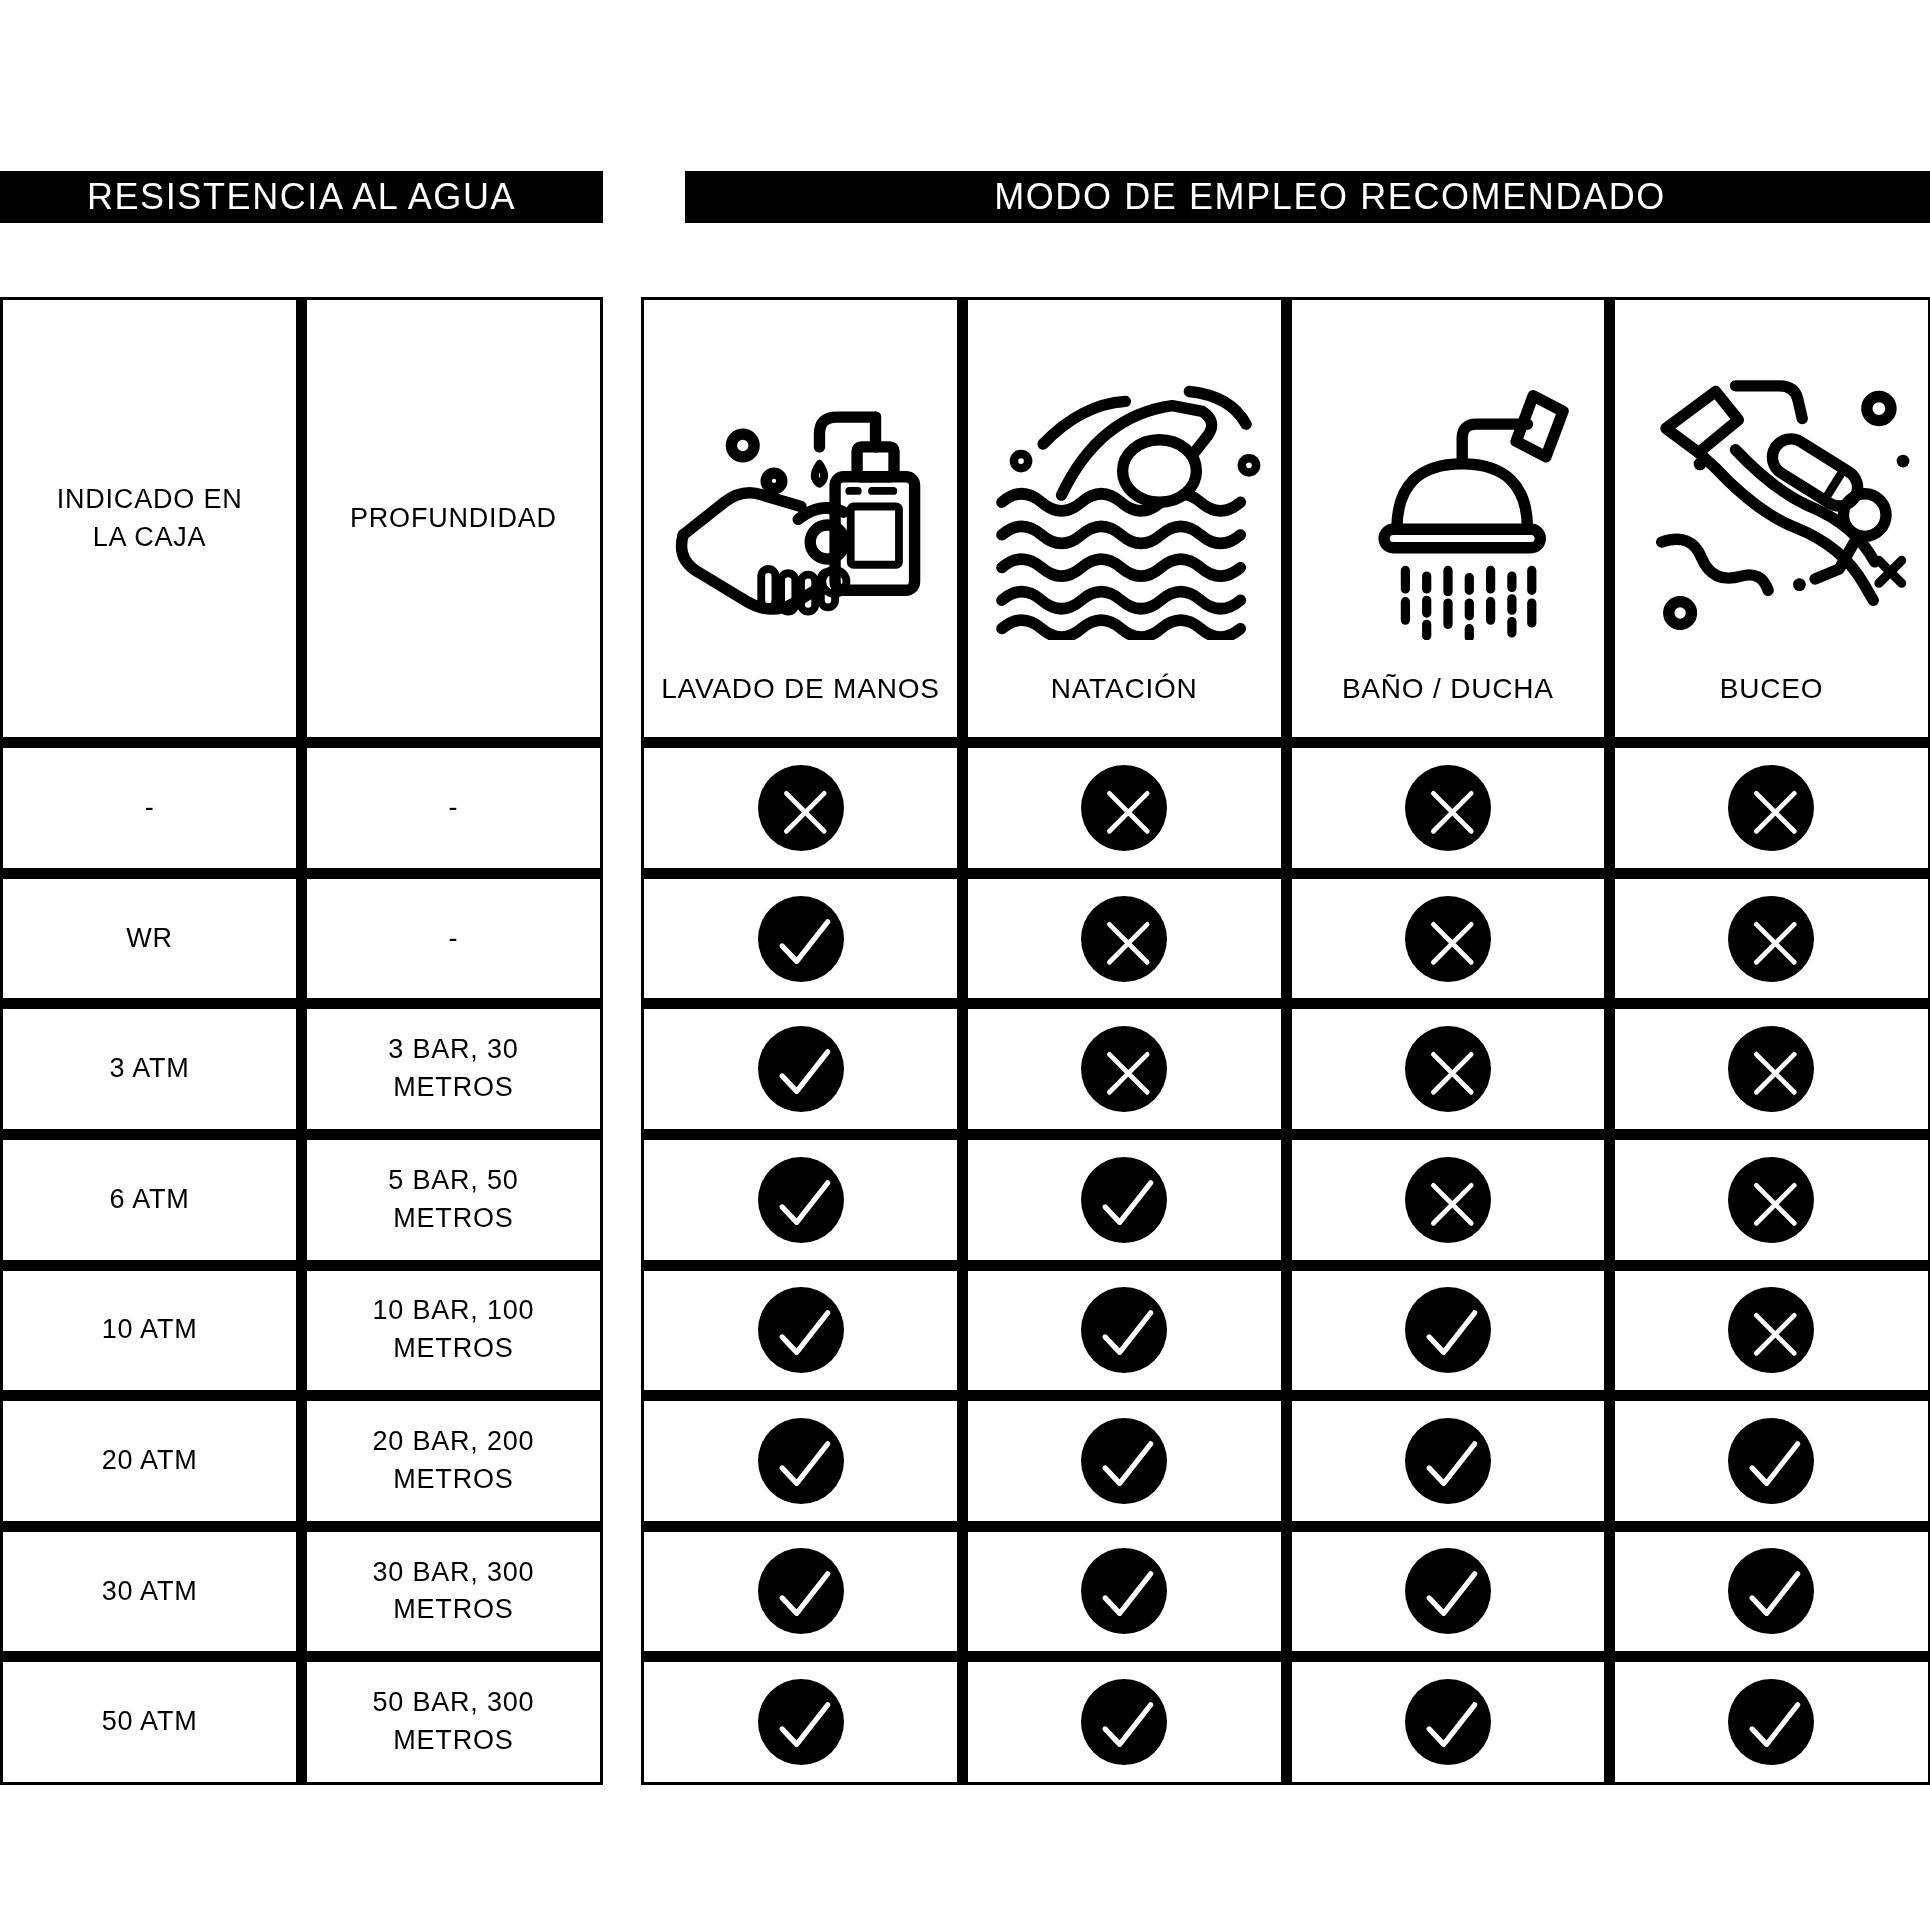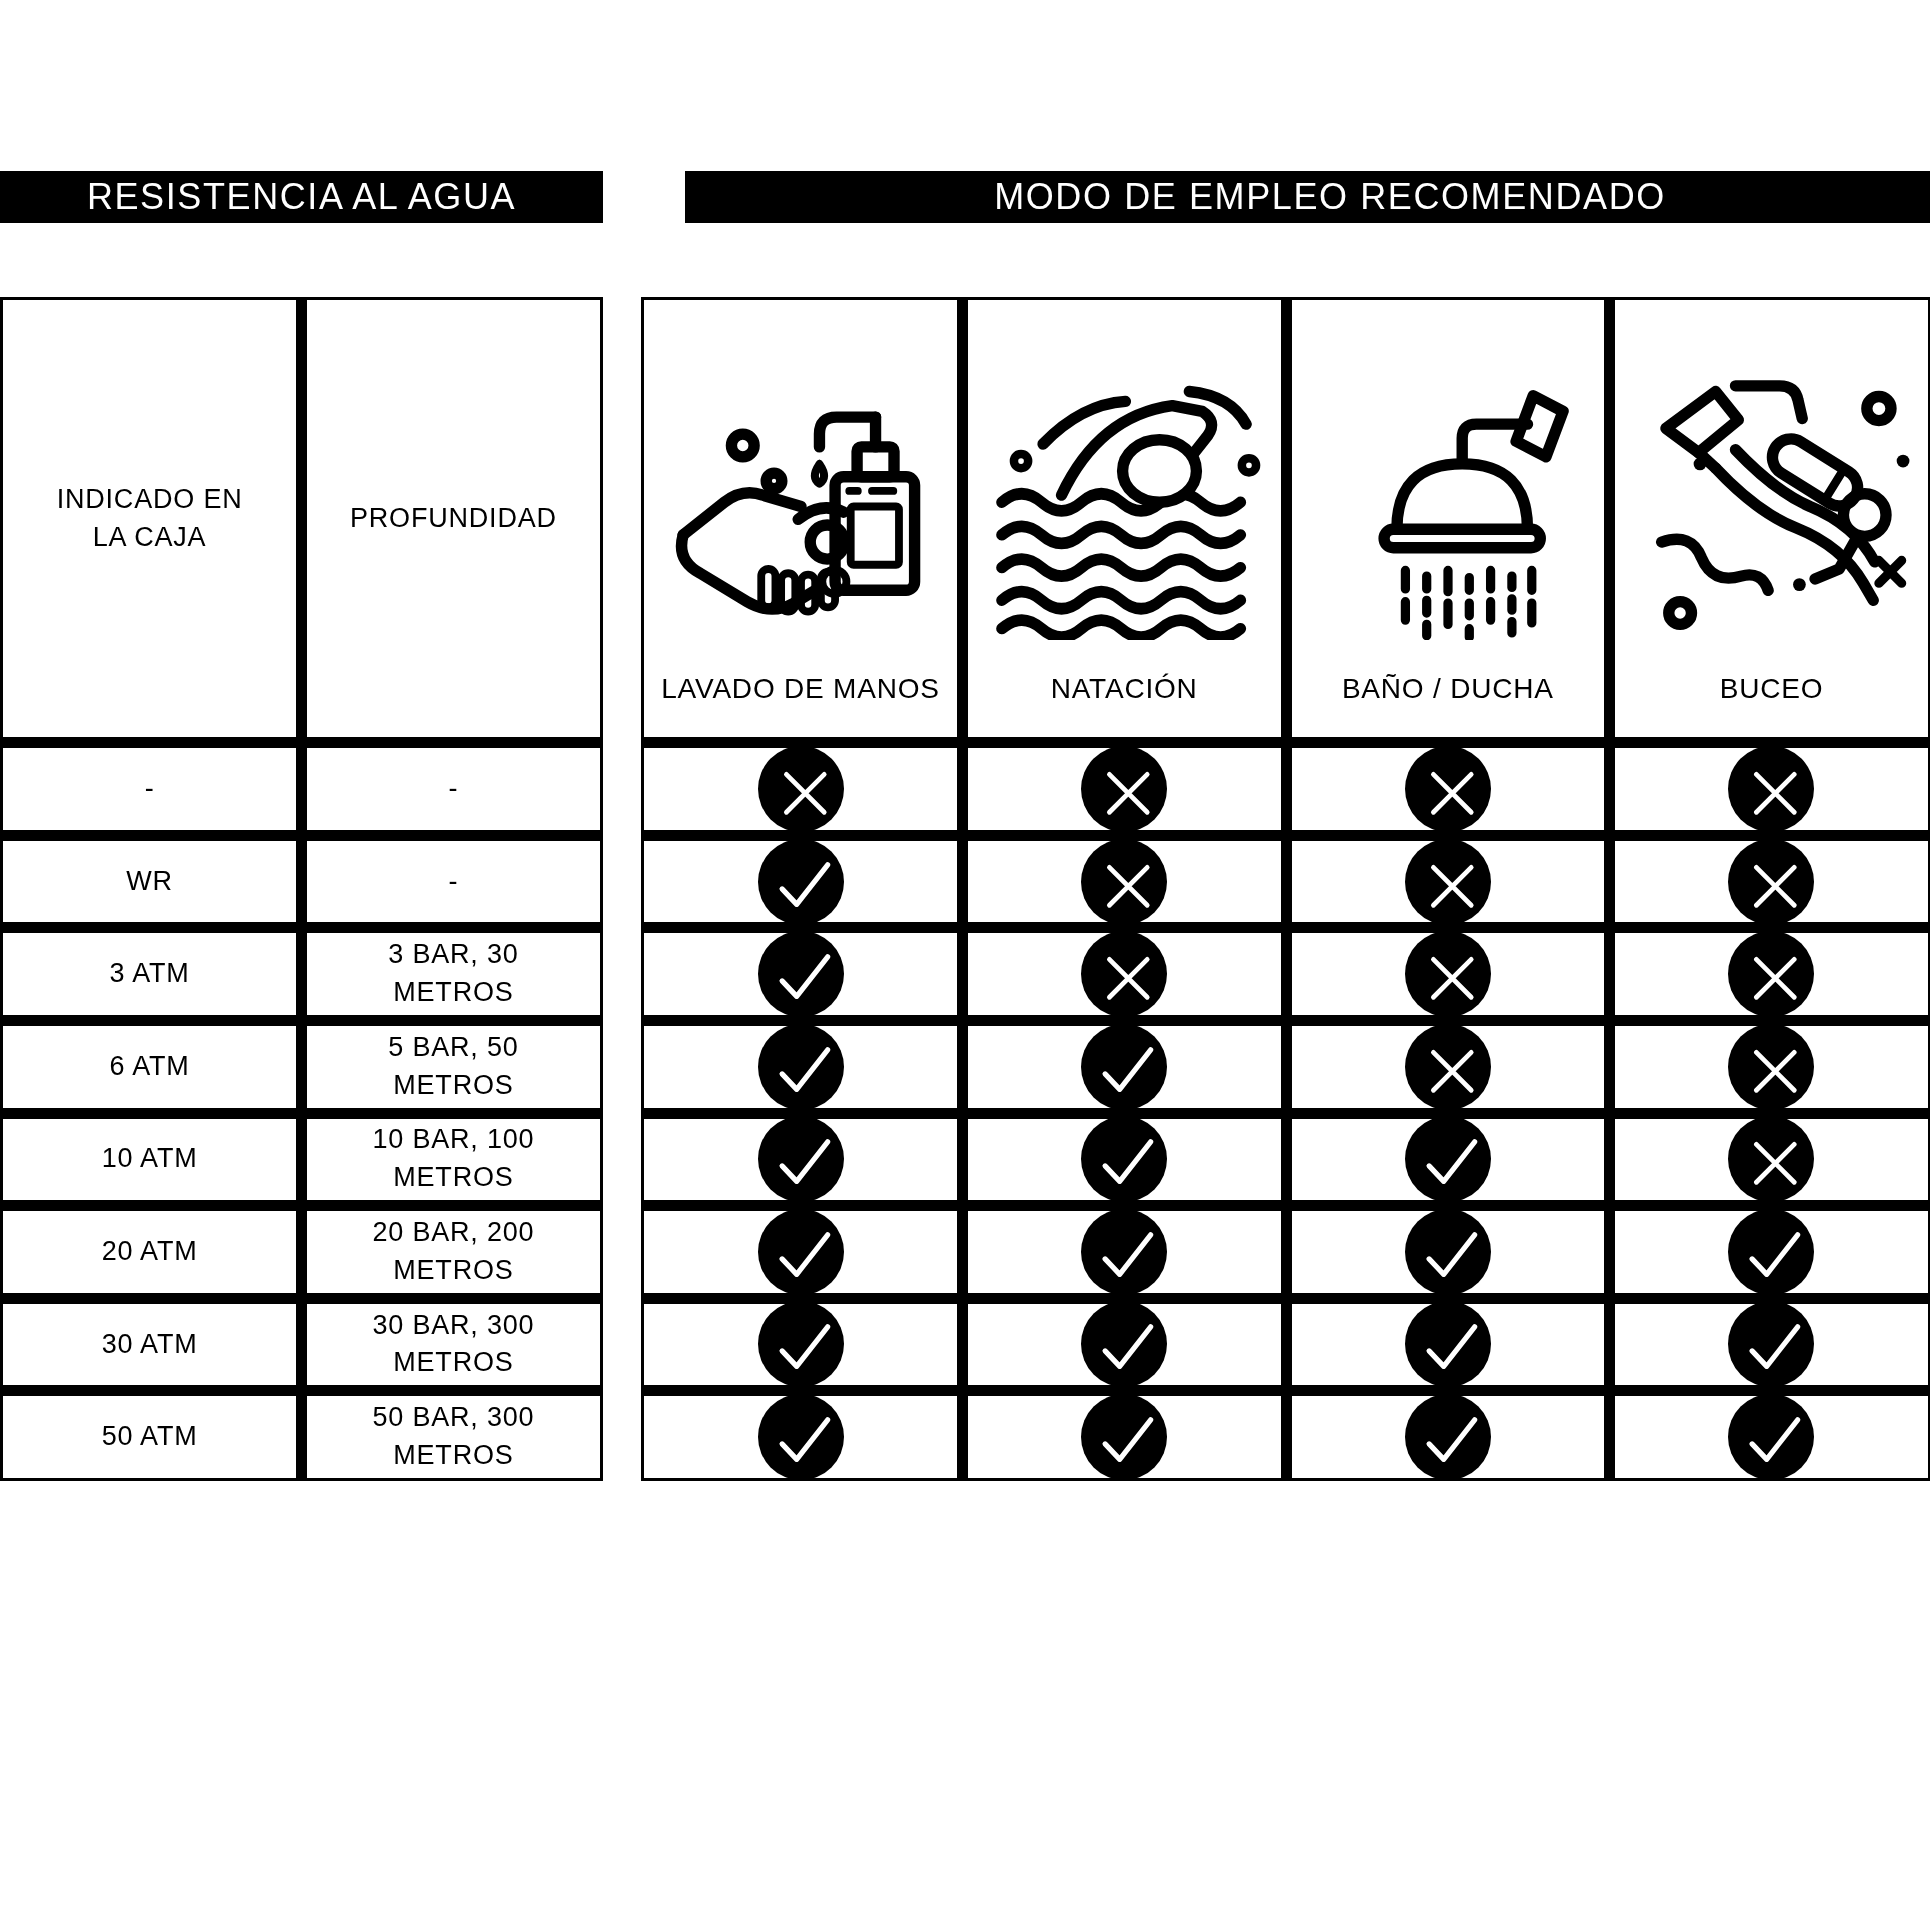--- a/index.html
+++ b/index.html
@@ -19,21 +19,21 @@
     position:absolute; top:171px; height:52px;
     background:var(--ink); color:#fff;
     display:flex; align-items:center; justify-content:center;
     font-size:36px; letter-spacing:1.6px; font-weight:400;
   }
   .bar-left  { left:0;     width:603px;  }
   .bar-right { left:641px; width:1290px;margin-left:44px; }
 
   
   .grid-table {
-    position:absolute; top:297px; height:1184px;
+    position:absolute; top:297px; height:1488px;
     background:var(--ink);
     display:grid; gap:11px; padding:3.2px;
   }
   .table-left  { left:0;     width:603px;  grid-template-columns:1fr 1fr; grid-template-rows:437px repeat(8,1fr); }
   .table-right { left:641px; width:1290px; grid-template-columns:repeat(4,1fr); grid-template-rows:437px repeat(8,1fr); }
 
   .cell {
     background:var(--paper);
     display:flex; align-items:center; justify-content:center;
     text-align:center;

